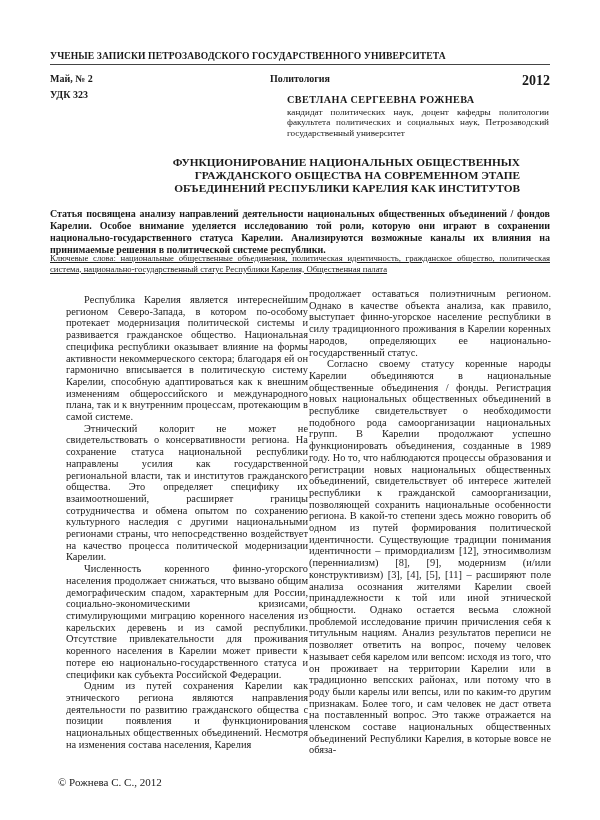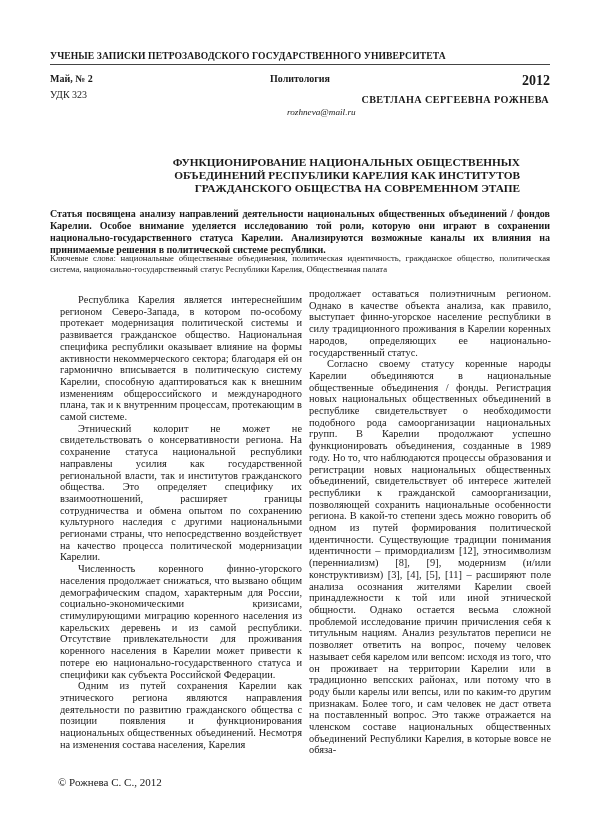--- a/index.html
+++ b/index.html
@@ -11,73 +11,73 @@
       position: absolute; left: 50px; top: 50px; width: 500px;
       text-align: left; font-weight: bold; font-size: 9.6px; letter-spacing: 0.1px;
     }
     .rule {
       position: absolute; left: 50px; top: 64px; width: 500px; height: 0;
       border-top: 1px solid #444;
     }
     .issue { position: absolute; left: 50px; top: 73px; font-weight: bold; font-size: 10px; }
     .section { position: absolute; left: 0; top: 73px; width: 600px; text-align: center; font-weight: bold; font-size: 10px; font-family: Liberation Serif, serif; }
     .year { position: absolute; right: 50px; top: 73px; font-weight: bold; font-size: 14px; }
-    .udk { position: absolute; left: 50px; top: 89px; font-size: 10px; }
+    .udk { position: absolute; left: 50px; top: 89px; font-size: 10px; font-weight: bold; }
 
     .author-block {
       position: absolute; left: 287px; top: 95px; width: 262px; font-size: 9.2px; line-height: 10.5px;
       text-align: justify;
     }
-    .author-name { text-align: right; font-weight: bold; font-size: 10.2px; letter-spacing: 0.4px; margin-bottom: 1px; }
+    .author-name { font-weight: bold; font-size: 10.2px; letter-spacing: 0.4px; margin-bottom: 1px; }
     .author-email { font-style: italic; }
 
     .article-title {
       position: absolute; left: 80px; top: 156px; width: 440px;
       text-align: right; font-weight: bold; font-size: 11.3px; line-height: 13px;
     }
     .abstract {
       position: absolute; left: 50px; top: 208px; width: 500px;
       font-size: 10px; line-height: 12px; text-align: justify; font-weight: bold;
     }
     .keywords {
       position: absolute; left: 50px; top: 253px; width: 500px;
-      font-size: 8.7px; line-height: 10.5px; text-align: justify;
+      font-size: 8.7px; line-height: 10.5px; text-align: justify; text-decoration: underline;
     }
     .column {
       position: absolute; top: 294px; width: 242px;
       font-size: 10.4px; line-height: 11.7px; text-align: justify;
       hyphens: auto;
     }
-    .col-left { left: 60px; }
+    .col-left { left: 66px; }
     .col-right { left: 309px; top: 288px; }
     .column p { margin: 0; text-indent: 18px; }
     .column p.cont { text-indent: 0; }
     .copyright {
       position: absolute; left: 58px; top: 768px; font-size: 11px; margin-top: 8px;
     }
   </style>
 </head>
 <body>
 
 <div class="journal-title">УЧЕНЫЕ ЗАПИСКИ ПЕТРОЗАВОДСКОГО ГОСУДАРСТВЕННОГО УНИВЕРСИТЕТА</div>
 <div class="rule"></div>
 <div class="issue">Май, № 2</div>
 <div class="section">Политология</div>
 <div class="year">2012</div>
 <div class="udk">УДК 323</div>
 
 <div class="author-block">
   <div class="author-name">СВЕТЛАНА СЕРГЕЕВНА РОЖНЕВА</div>
-  <div class="author-email">rozhneva@mail.ru</div>
+  <div class="author-affiliation">кандидат политических наук, доцент кафедры политологии факультета политических и социальных наук, Петрозаводский государственный университет</div>
 </div>
 
 <div class="article-title">
   <div>ФУНКЦИОНИРОВАНИЕ НАЦИОНАЛЬНЫХ ОБЩЕСТВЕННЫХ</div>
+  <div>ГРАЖДАНСКОГО ОБЩЕСТВА НА СОВРЕМЕННОМ ЭТАПЕ</div>
   <div>ОБЪЕДИНЕНИЙ РЕСПУБЛИКИ КАРЕЛИЯ КАК ИНСТИТУТОВ</div>
-  <div>ГРАЖДАНСКОГО ОБЩЕСТВА НА СОВРЕМЕННОМ ЭТАПЕ</div>
 </div>
 
 <div class="abstract">Статья посвящена анализу направлений деятельности национальных общественных объединений / фондов Карелии. Особое внимание уделяется исследованию той роли, которую они играют в сохранении национально-государственного статуса Карелии. Анализируются возможные каналы их влияния на принимаемые решения в политической системе республики.</div>
 <div class="keywords">Ключевые слова: национальные общественные объединения, политическая идентичность, гражданское общество, политическая система, национально-государственный статус Республики Карелия, Общественная палата</div>
 
 <div class="column col-left">
   <p>Республика Карелия является интереснейшим регионом Северо-Запада, в котором по-особому протекает модернизация политической системы и развивается гражданское общество. Национальная специфика республики оказывает влияние на формы активности некоммерческого сектора; благодаря ей он гармонично вписывается в политическую систему Карелии, способную адаптироваться как к внешним изменениям общероссийского и международного плана, так и к внутренним процессам, протекающим в самой системе.</p>
   <p>Этнический колорит не может не свидетельствовать о консервативности региона. На сохранение статуса национальной республики направлены усилия как государственной региональной власти, так и институтов гражданского общества. Это определяет специфику их взаимоотношений, расширяет границы сотрудничества и обмена опытом по сохранению культурного наследия с другими национальными регионами страны, что непосредственно воздействует на качество процесса политической модернизации Карелии.</p>
   <p>Численность коренного финно-угорского населения продолжает снижаться, что вызвано общим демографическим спадом, характерным для России, социально-экономическими кризисами, стимулирующими миграцию коренного населения из карельских деревень и из самой республики. Отсутствие привлекательности для проживания коренного населения в Карелии может привести к потере ею национально-государственного статуса и специфики как субъекта Российской Федерации.</p>
   <p>Одним из путей сохранения Карелии как этнического региона являются направления деятельности по развитию гражданского общества с позиции появления и функционирования национальных общественных объединений. Несмотря на изменения состава населения, Карелия</p>

